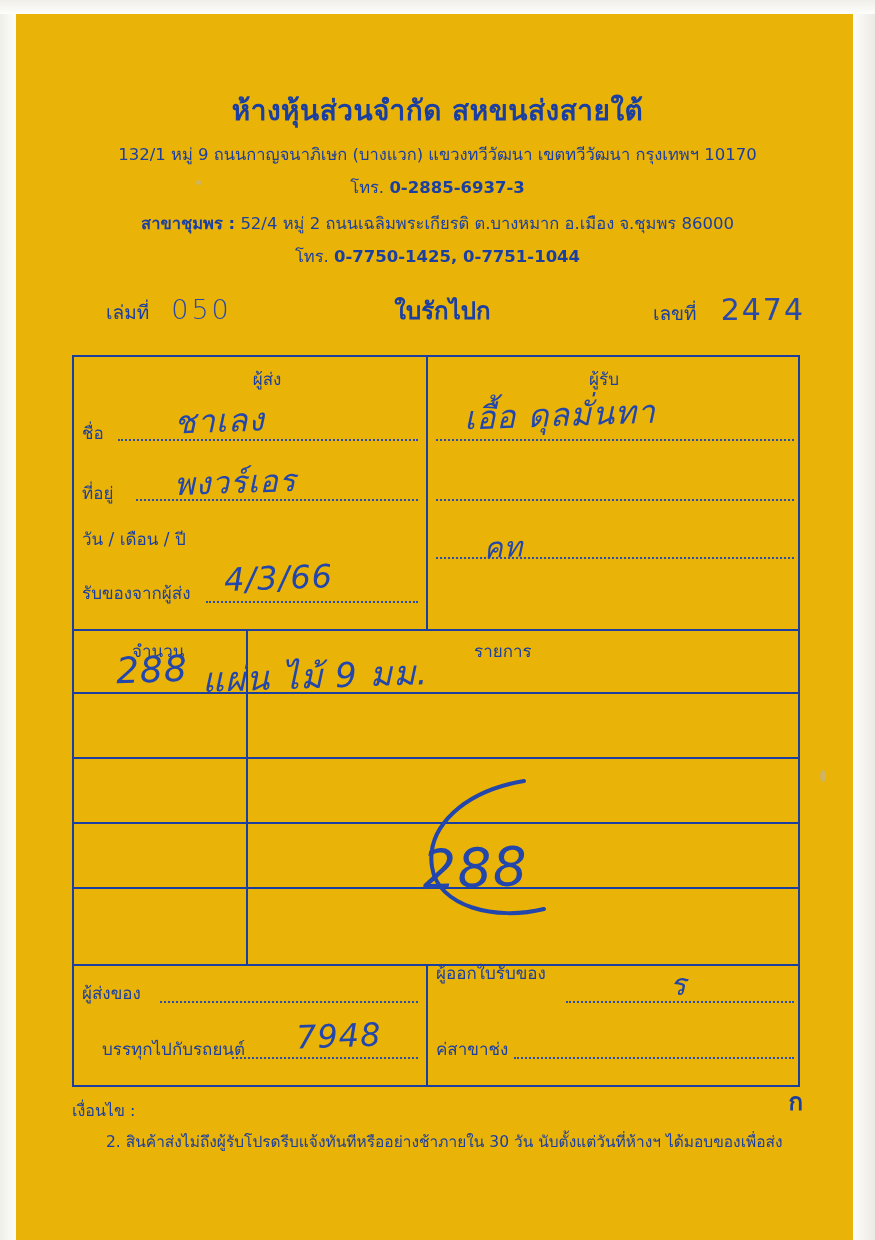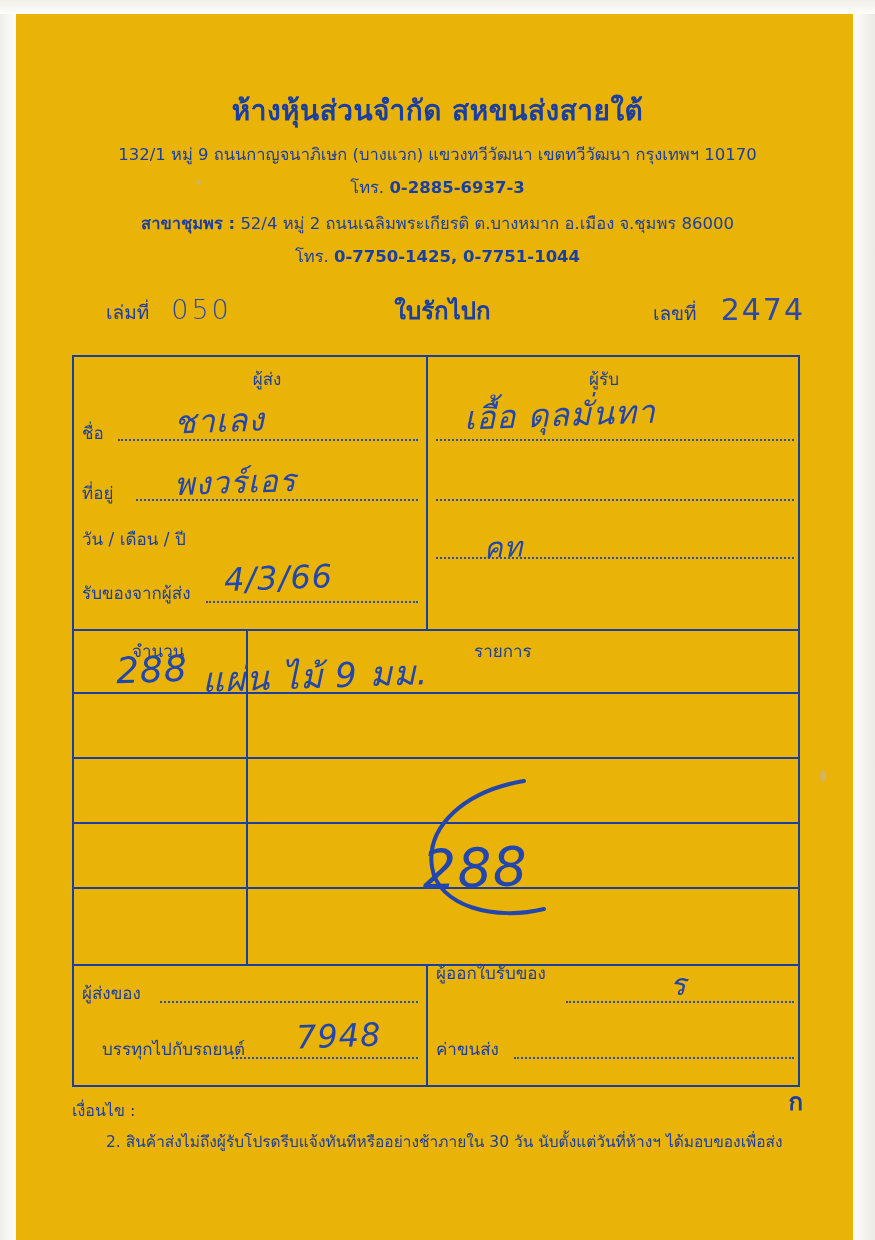--- a/index.html
+++ b/index.html
@@ -280,21 +280,21 @@
 
     <div class="lbl" style="left:8px;top:622px;">ผู้ส่งของ</div>
     <div class="dots" style="left:86px;top:644px;width:258px;"></div>
     <div class="lbl" style="left:362px;top:602px;">ผู้ออกใบรับของ</div>
     <div class="dots" style="left:492px;top:644px;width:228px;"></div>
     <div class="hw hw-script" style="left:596px;top:604px;font-size:30px;">ร</div>
 
     <div class="lbl" style="left:0;top:678px;margin-left:28px;">บรรทุกไปกับรถยนต์</div>
     <div class="dots" style="left:158px;top:700px;width:186px;"></div>
     <div class="hw hw-script" style="left:222px;top:660px;font-size:32px;">7948</div>
-    <div class="lbl" style="left:362px;top:678px;">ค่าขนส่ง</div>
+    <div class="lbl" style="left:362px;top:678px;">ค่สาขาช่ง</div>
     <div class="dots" style="left:440px;top:700px;width:280px;"></div>
   </div>
 
   <div class="corner-mark">ก</div>
 
   <div class="footer-note">
     <div class="cond-title">เงื่อนไข :</div>
     <div class="cond-item">2. สินค้าส่งไม่ถึงผู้รับโปรดรีบแจ้งทันทีหรืออย่างช้าภายใน 30 วัน นับตั้งแต่วันที่ห้างฯ ได้มอบของเพื่อส่ง</div>
   </div>
 </div>

